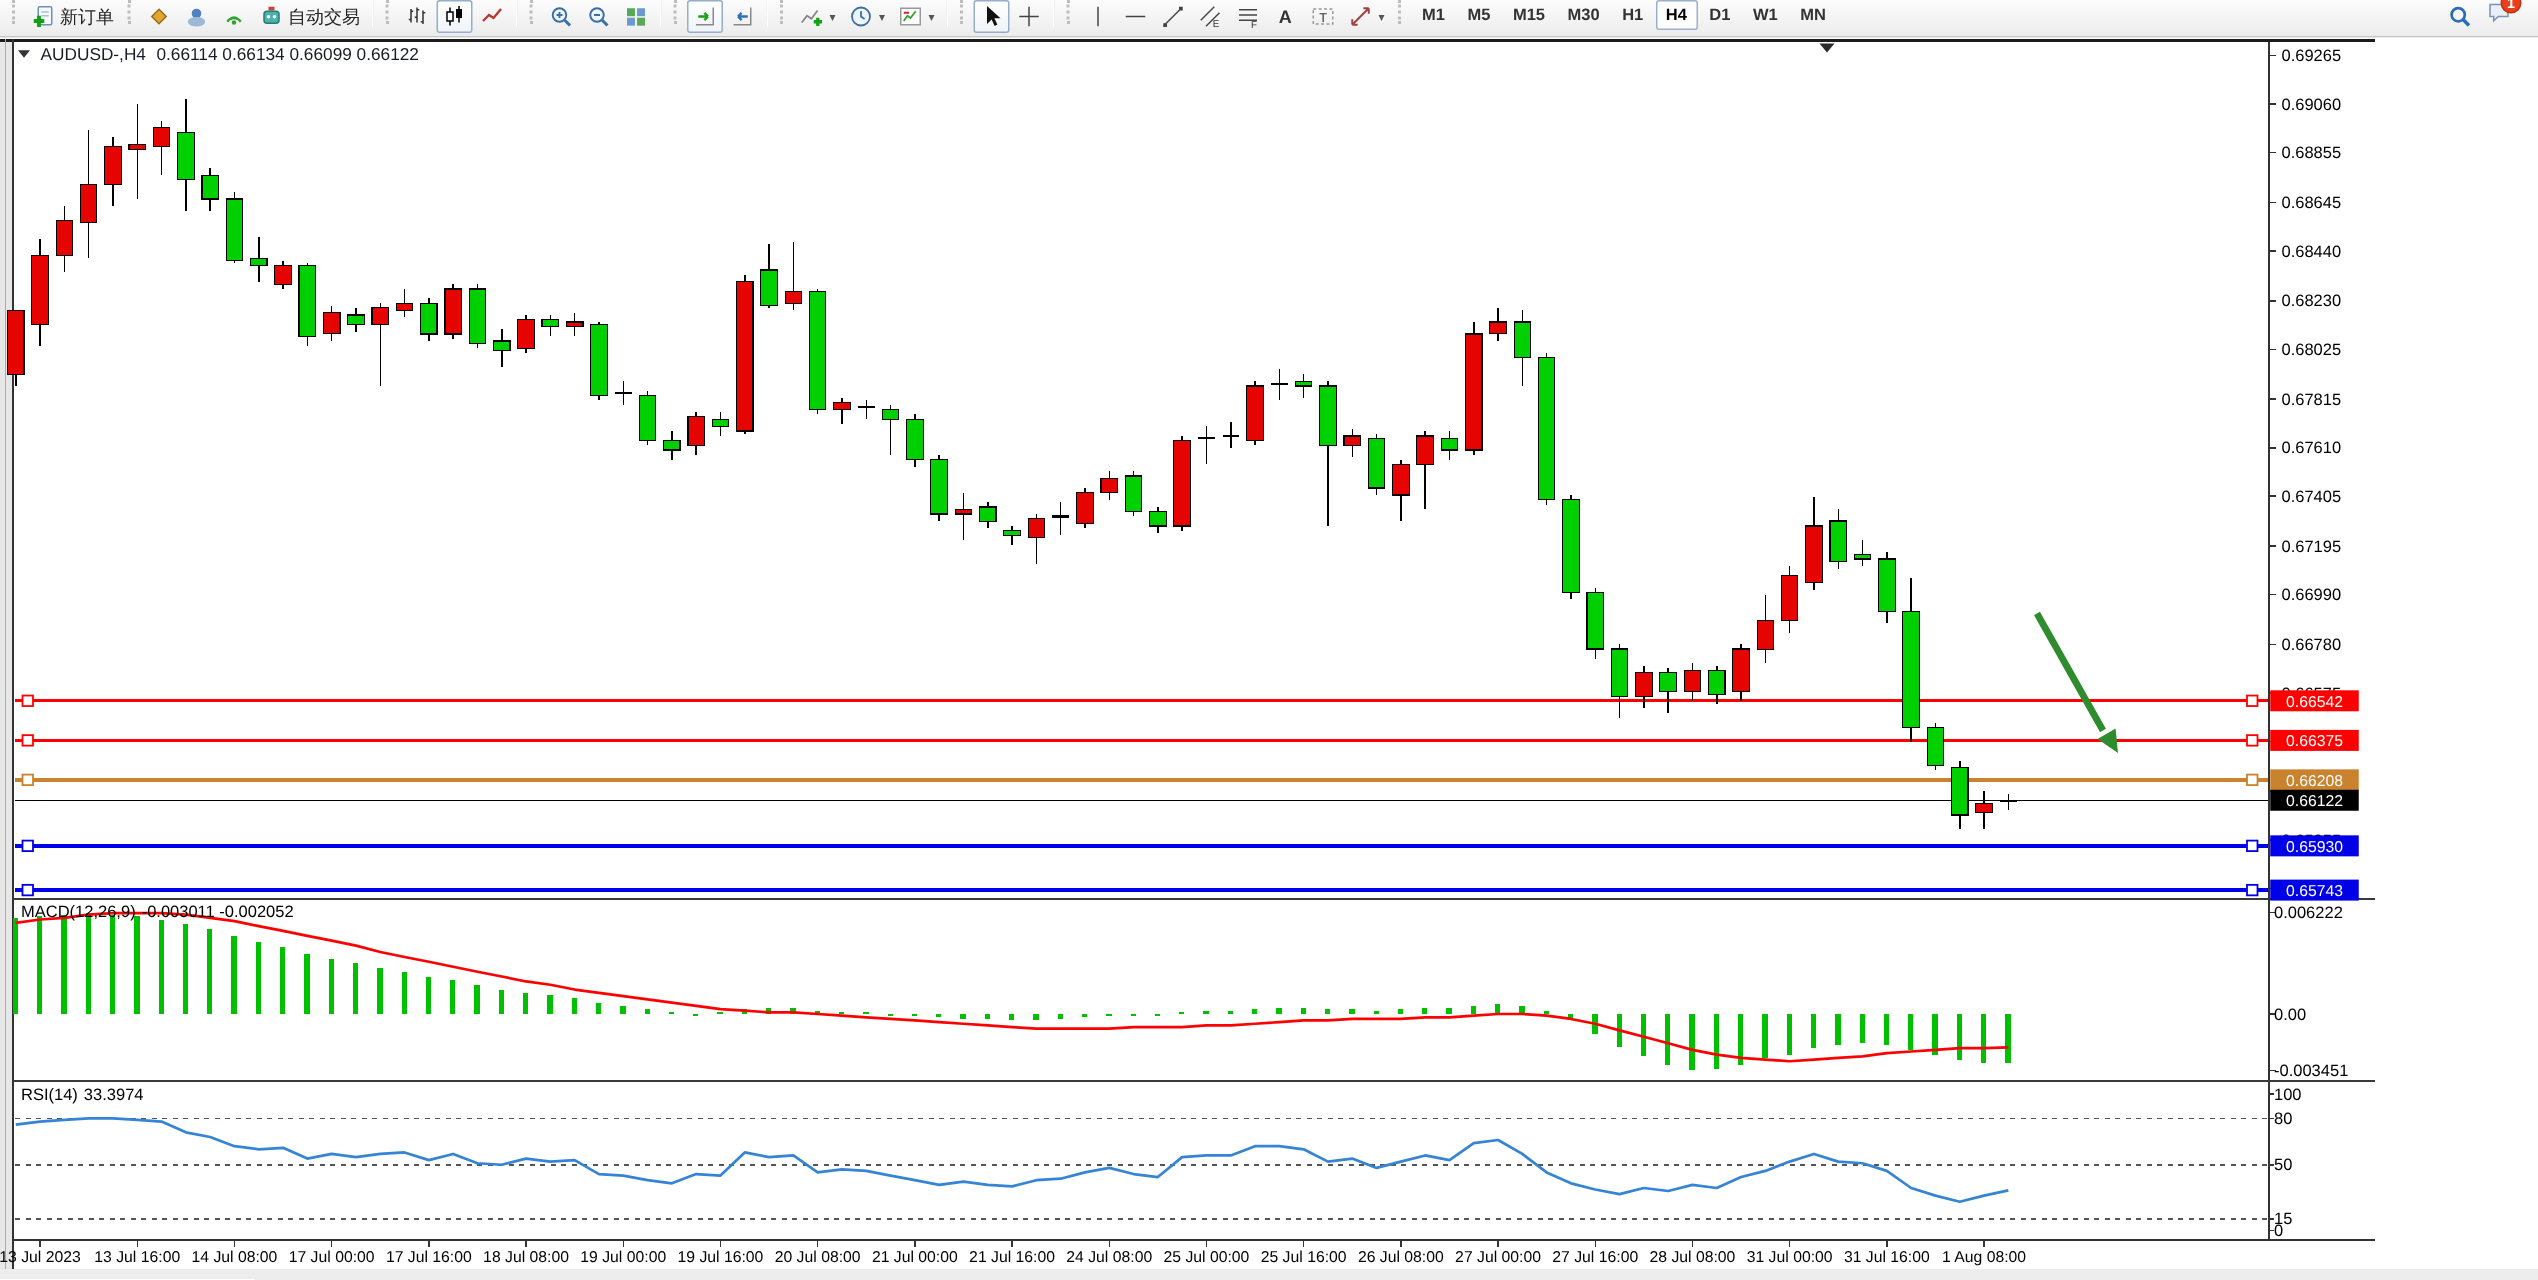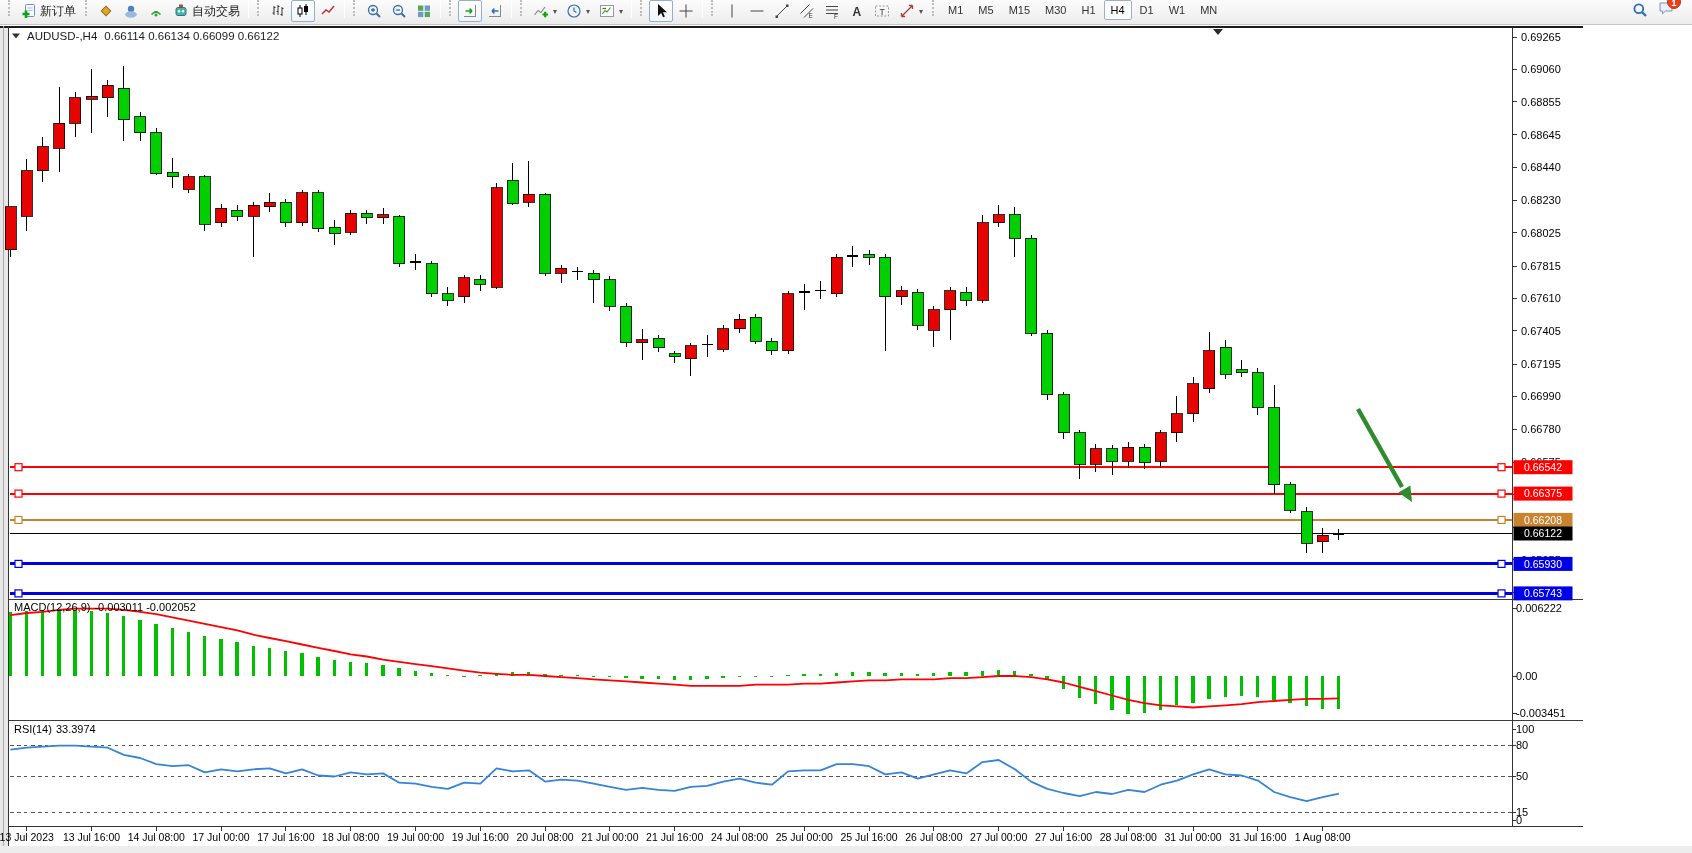--- a/index.html
+++ b/index.html
@@ -15,21 +15,21 @@
   .sep { width:1px; height:18px; background:#c9c9c9; border-right:1px solid #fff; margin:0 3px; }
   .tb-btn {
     height:22px; min-width:24px; display:flex; align-items:center; justify-content:center;
     padding:0 3px; border:1px solid transparent; border-radius:2px; cursor:default; gap:3px;
   }
   .tb-btn.active { background:linear-gradient(#ffffff,#f0f4f8); border:1px solid #96aecb; }
   .tb-btn .lbl { font-size:12px; color:#222; white-space:nowrap; }
   .tb-btn .caret { font-size:8px; color:#555; margin-left:1px; }
   .tf-btn {
     height:20px; padding:0 6px; display:flex; align-items:center; justify-content:center;
-    font-size:11px; color:#333; border:1px solid transparent; border-radius:2px;
+    font-size:11px; color:#333; border:1px solid transparent; border-radius:2px;font-weight:bold;
   }
   .tf-btn.active { background:#fdfdfd; border:1px solid #9bb1ca; color:#000; }
   .spacer { flex:1; }
   .right-icons { display:flex; align-items:center; gap:10px; margin-right:14px; }
   .badge-wrap { position:relative; }
   .badge {
     position:absolute; top:-5px; right:-7px; min-width:14px; height:14px; border-radius:8px;
     background:#e8401c; color:#fff; font-size:9.5px; font-weight:bold;
     display:flex; align-items:center; justify-content:center; padding:0 3px;
     border:1px solid #c23214;

